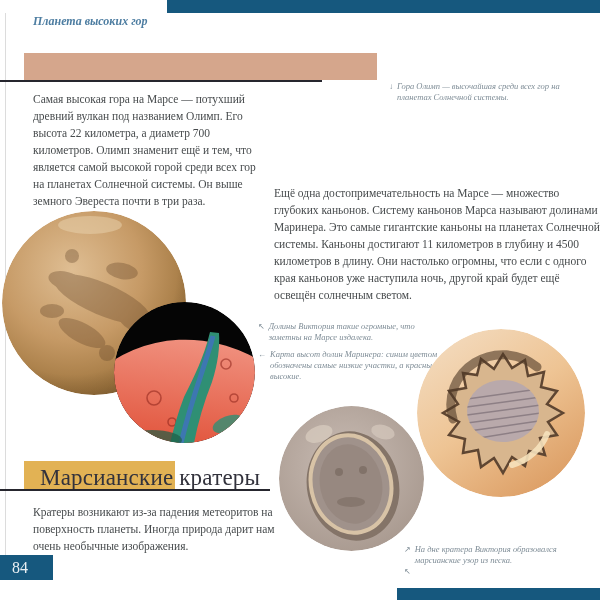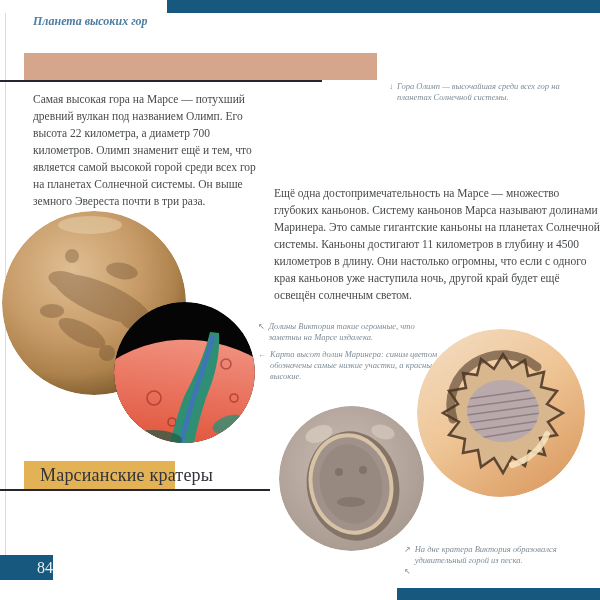--- a/index.html
+++ b/index.html
@@ -12,21 +12,21 @@
   .top-bar{left:167px;top:0;width:433px;height:13px;background:#16587e;}
   .bottom-bar{left:397px;top:588px;width:203px;height:12px;background:#16587e;}
   .left-rule{left:5px;top:13px;width:1px;height:542px;background:#dcdcdc;}
   
   .running-title{left:33px;top:14px;font-size:12px;font-style:italic;font-weight:bold;color:#4d7da1;}
   
   .bar1{left:24px;top:53px;width:353px;height:27px;background:#d5a68c;}
   .title1{left:40px;top:56px;font-size:17px;color:#fbf4ee;letter-spacing:.2px;}
   .underline1{left:0;top:80px;width:322px;height:2px;background:#26262e;}
   .bar2{left:24px;top:461px;width:151px;height:28px;background:#e2b254;}
-  .title2{left:40px;top:465px;font-size:18px;color:#32323c;letter-spacing:.2px;}
+  .title2{left:40px;top:465px;font-size:23px;color:#32323c;letter-spacing:.2px;}
   .underline2{left:0;top:489px;width:270px;height:2px;background:#26262e;}
   
   .body-text{font-size:11.5px;line-height:17px;color:#474b4d;}
   .para1{left:33px;top:91px;width:232px;}
   .para2{left:274px;top:185px;width:330px;}
   .para3{left:33px;top:504px;width:267px;}
   
   .cap{display:flex;gap:4px;font-style:italic;font-size:8.5px;line-height:11px;color:#7e8c96;}
   .cap .arr{flex:0 0 auto;font-size:8px;font-style:normal;}
   .cap-olympus{left:389px;top:81px;width:196px;}
@@ -42,21 +42,21 @@
   .lbl-everest{left:62px;top:43px;color:#ececec;}
   
   .photo{border-radius:50%;overflow:hidden;}
   .photo svg{display:block;}
   .mars-globe{left:2px;top:211px;width:184px;height:184px;}
   .canyon-map{left:114px;top:302px;width:141px;height:141px;}
   .victoria{left:417px;top:329px;width:168px;height:168px;}
   .galle{left:279px;top:406px;width:145px;height:145px;}
   
   .page-num-box{left:0;top:555px;width:53px;height:25px;background:#16587e;}
-  .page-num{display:block;padding-left:12px;text-align:right;line-height:25px;font-size:16px;color:#e9eff3;}
+  .page-num{display:block;padding-left:12px;text-align:left;line-height:25px;font-size:16px;color:#e9eff3;}
 </style>
 </head>
 <body>
 
 <div class="page">
 
   <div class="abs top-bar"></div>
   <div class="abs left-rule"></div>
 
   <div class="abs running-title">Планета высоких гор</div>
@@ -204,24 +204,25 @@
         <circle cx="84" cy="64" r="4" fill="#7c6d63" opacity="0.8"></circle>
         <ellipse cx="72" cy="96" rx="14" ry="5" fill="#7c6d63" opacity="0.6"></ellipse>
       </g>
     </svg>
   </div>
 
   <div class="abs bar2"></div>
   <div class="abs title2">Марсианские кратеры</div>
   <div class="abs underline2"></div>
 
+  <div class="abs body-text para3">Кратеры возникают из-за падения метеоритов на поверхность планеты. Иногда природа дарит нам очень необычные изображения.</div>
 
   <div class="abs cap cap-victoria">
     <span class="arr">↗</span>
-    <span>На дне кратера Виктория образовался удивительный горой из песка.</span>
+    <span>На дне кратера Виктория образовался марсианские узор из песка.</span>
   </div>
 
   <div class="abs cap cap-galle">
     <span class="arr">↖</span>
   </div>
 
   <div class="abs page-num-box">
     <span class="page-num">84</span>
   </div>
 

